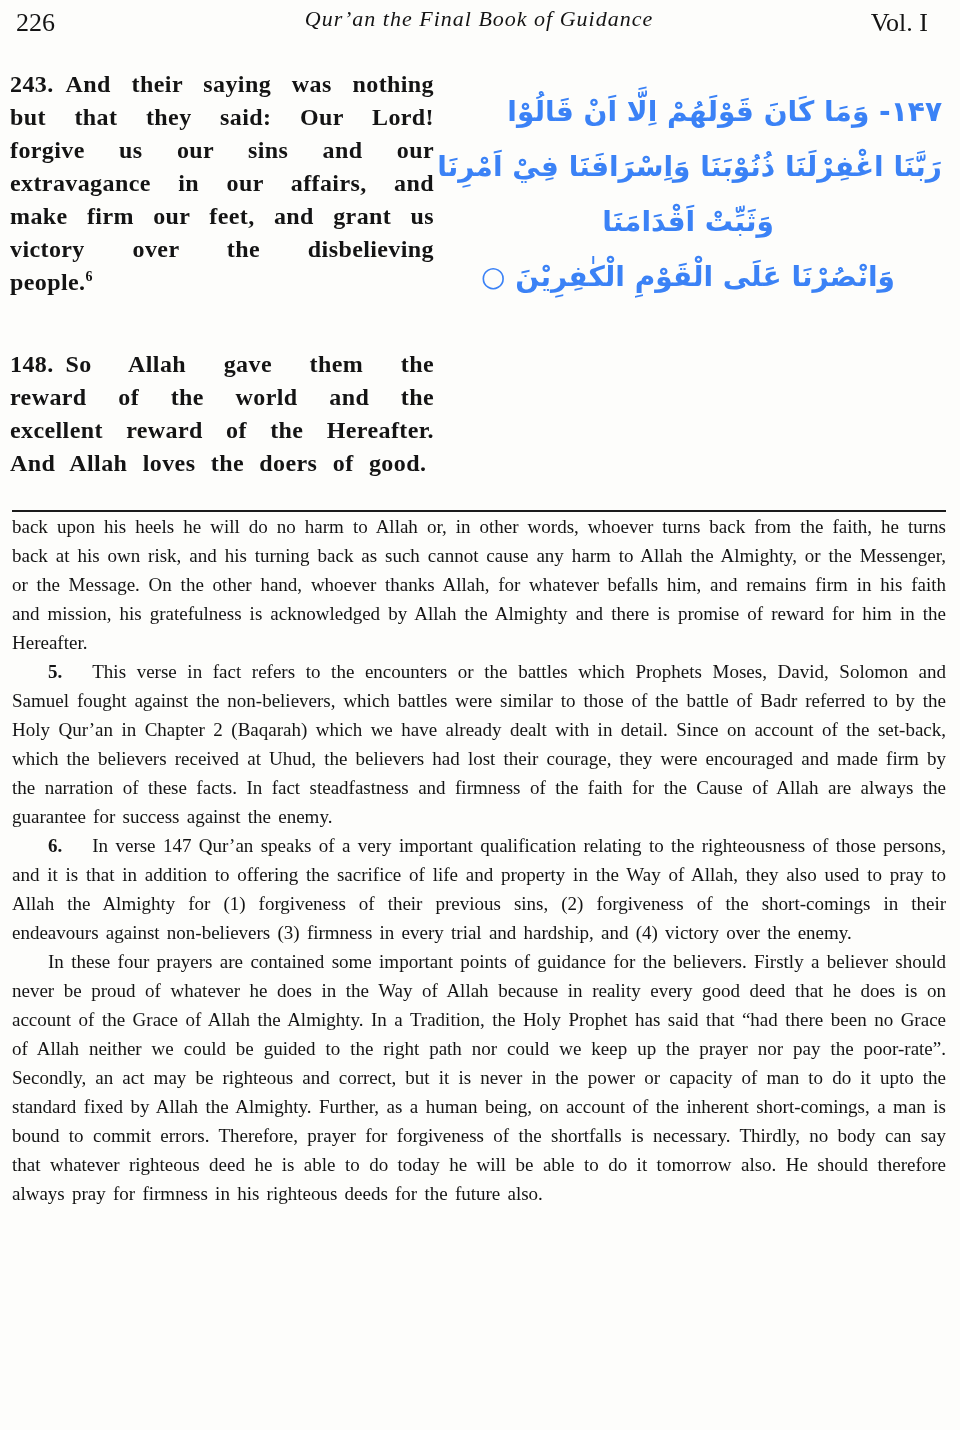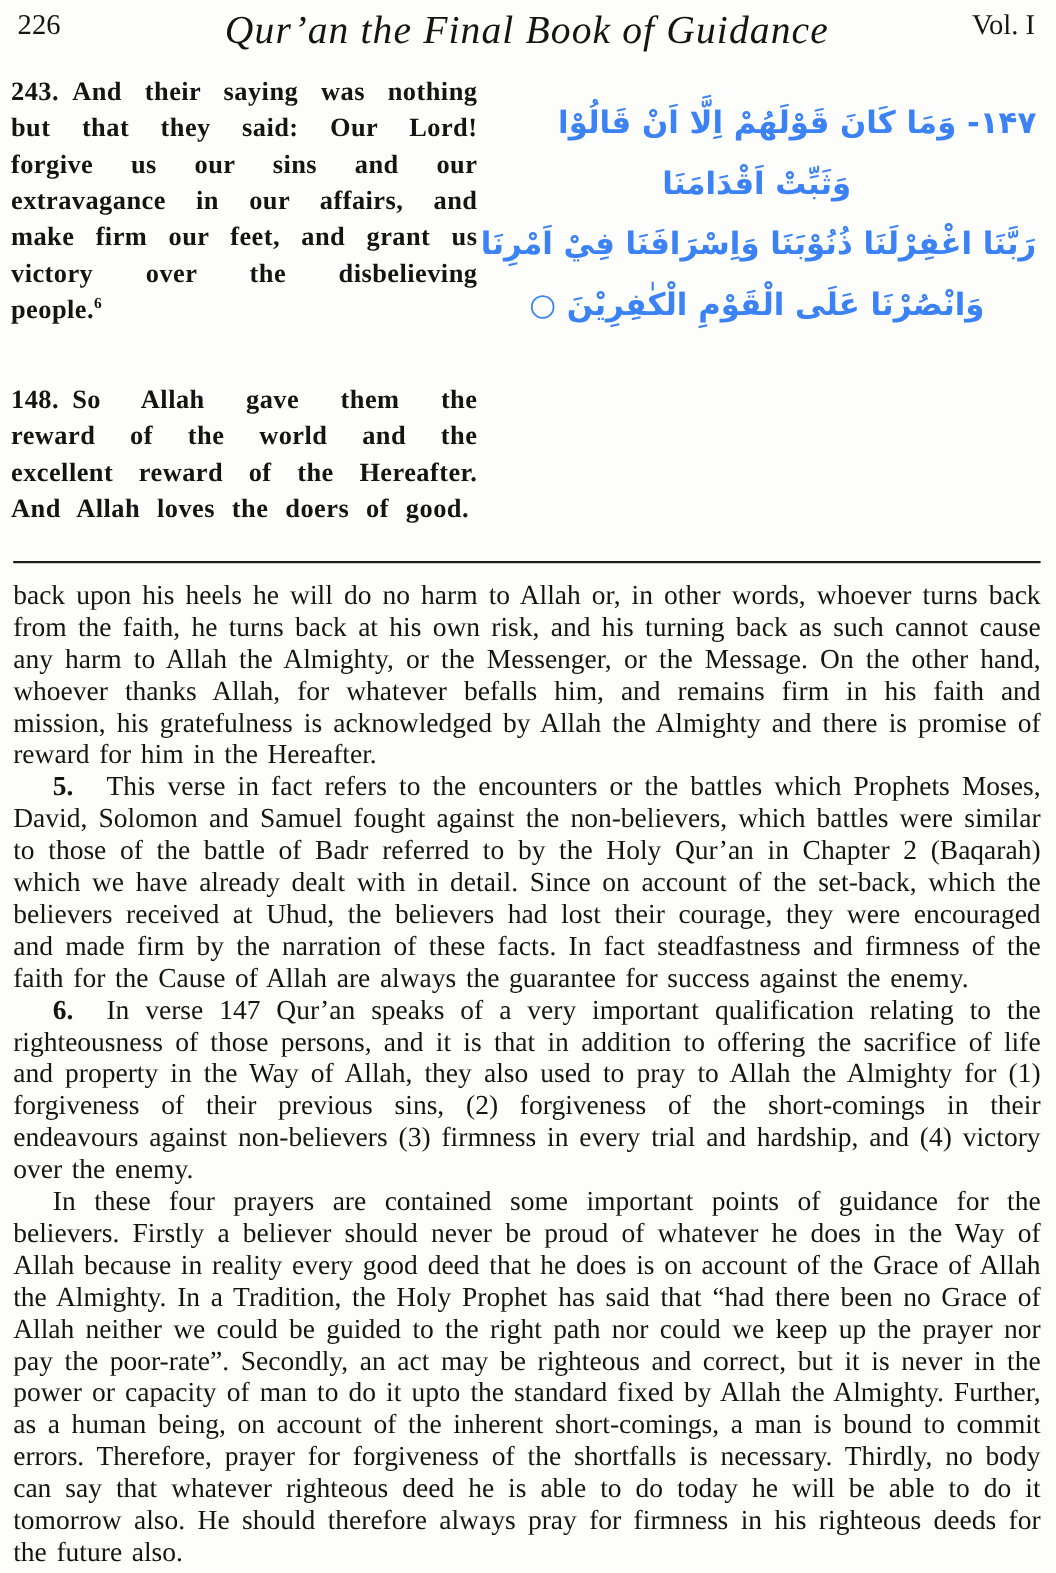--- a/index.html
+++ b/index.html
@@ -18,24 +18,24 @@
   .page-header {
     position: relative;
     height: 42px;
     font-size: 26px;
   }
   .page-header .page-number { position: absolute; left: 6px; top: 2px; }
   .page-header .page-title {
     position: absolute; left: 0; right: 0; top: 0;
     text-align: center;
     font-style: italic;
-    font-size: 36px;
+    font-size: 22px;
     letter-spacing: 1px;
   }
-  .page-header .volume-label { position: absolute; right: 7px; top: 2px; }
+  .page-header .volume-label { position: absolute; right: 20px; top: 2px; }
 
   
   .verses { margin-top: 20px; }
   .verse-row { display: flex; }
   .v-english {
     width: 424px;
     flex: 0 0 424px;
     font-weight: bold;
     font-size: 24px;
     line-height: 33px;
@@ -69,22 +69,21 @@
 
   
   .divider {
     border: none;
     border-top: 2.5px solid #1b1b1b;
     margin: 30px 2px 0 2px;
   }
 
   
   .commentary {
-    margin-top: 15px;
-    font-size: 25px;
+    font-size: 19px;
     line-height: 29px;
     text-align: justify;
     word-spacing: 2.5px;
     padding: 0 2px;
   }
   .commentary p { margin: 0; }
   .commentary p.indent { text-indent: 36px; }
   .pnum { font-weight: bold; padding-right: 30px; }
   .it { }
 </style>
@@ -100,22 +99,22 @@
   </header>
 
   <section class="verses">
 
     <div class="verse-row verse-row-147">
       <div class="v-english">
         <span class="vnum">243.</span><span>And their saying was nothing but that they said: Our Lord! forgive us our sins and our extravagance in our affairs, and make firm our feet, and grant us victory over the disbelieving people.</span><sup>6</sup>
       </div>
       <div class="v-arabic" dir="rtl">
         <div class="ar-line">۱۴۷- وَمَا كَانَ قَوْلَهُمْ اِلَّا اَنْ قَالُوْا</div>
+        <div class="ar-line">رَبَّنَا اغْفِرْلَنَا ذُنُوْبَنَا وَاِسْرَافَنَا فِيْ اَمْرِنَا</div>
         <div class="ar-line ar-center">وَثَبِّتْ اَقْدَامَنَا</div>
-        <div class="ar-line">رَبَّنَا اغْفِرْلَنَا ذُنُوْبَنَا وَاِسْرَافَنَا فِيْ اَمْرِنَا</div>
         <div class="ar-line ar-center">وَانْصُرْنَا عَلَى الْقَوْمِ الْكٰفِرِيْنَ ○</div>
       </div>
     </div>
 
     <div class="verse-row verse-row-148">
       <div class="v-english">
         <span class="vnum">148.</span><span>So Allah gave them the reward of the world and the excellent reward of the Here­after. And Allah loves the doers of good.</span>
       </div>
       <div class="v-arabic" dir="rtl">
       </div>

